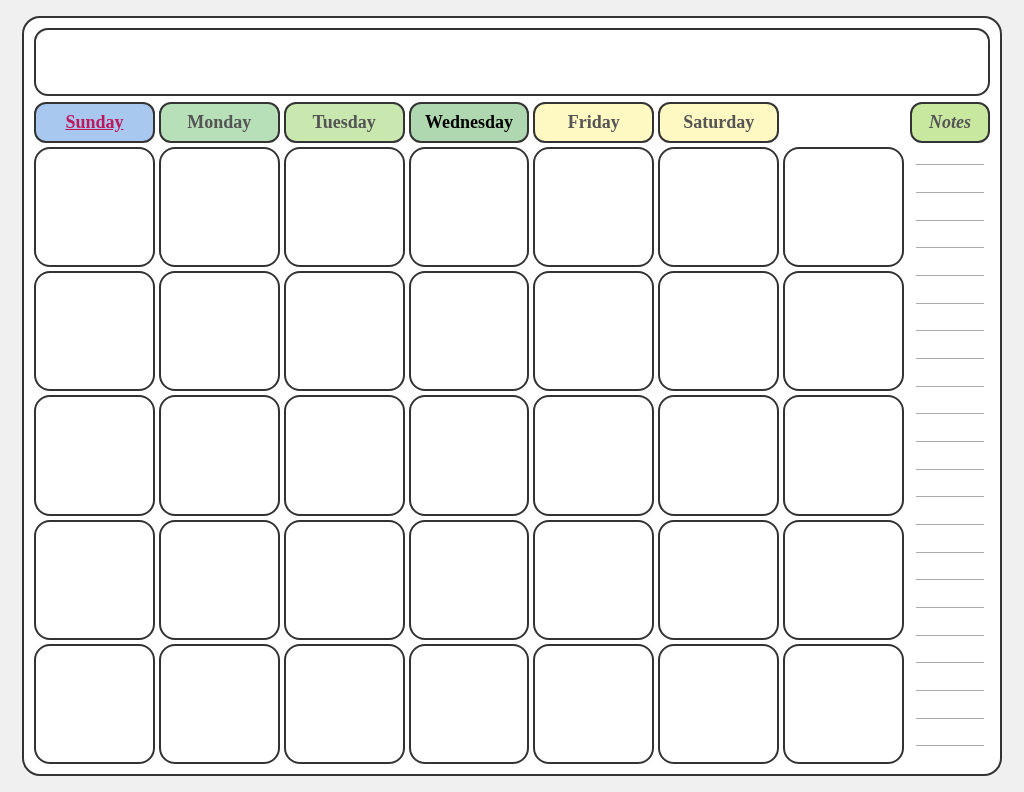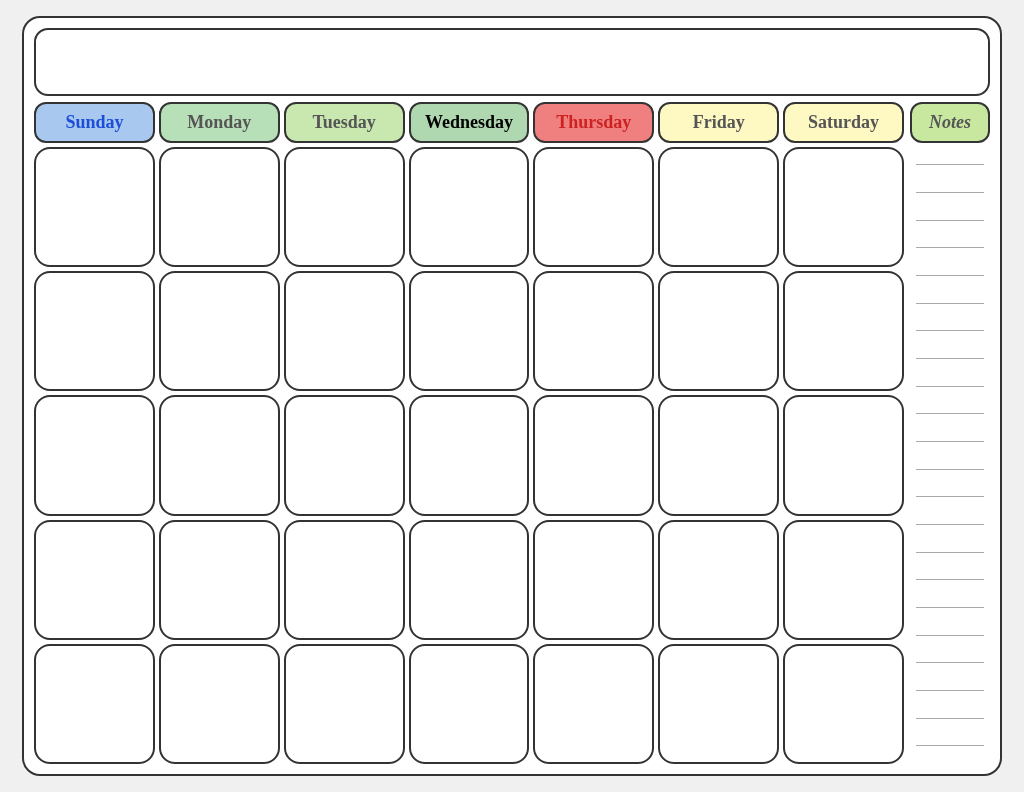--- a/index.html
+++ b/index.html
@@ -59,21 +59,21 @@
 
     .header-cell {
       border: 2px solid #333;
       border-radius: 12px;
       text-align: center;
       padding: 8px 4px;
       font-size: 18px;
       font-weight: bold;
     }
 
-    .header-sunday    { background: #a8c8f0; color: #1d4ed8; }
+    .header-sunday    { background: #a8c8f0; color: #be185d; text-decoration: underline; }
     .header-monday    { background: #b8e0b8; color: #555; }
     .header-tuesday   { background: #c8e8b0; color: #555; }
     .header-wednesday { background: #b0d8b0; color: #000000; }
     .header-thursday  { background: #f08080; color: #cc2222; }
     .header-friday    { background: #fef9c3; color: #555; }
     .header-saturday  { background: #fef9c3; color: #555; }
 
     .weeks-container {
       flex: 1;
       display: flex;
@@ -146,23 +146,20 @@
         </div>
         <div class="header-cell header-monday">
           <span>Monday</span>
         </div>
         <div class="header-cell header-tuesday">
           <span>Tuesday</span>
         </div>
         <div class="header-cell header-wednesday">
           <span>Wednesday</span>
         </div>
-        <div class="header-cell header-thursday">
-          <span>Thursday</span>
-        </div>
         <div class="header-cell header-friday">
           <span>Friday</span>
         </div>
         <div class="header-cell header-saturday">
           <span>Saturday</span>
         </div>
       </div>
 
       <div class="weeks-container">
 

